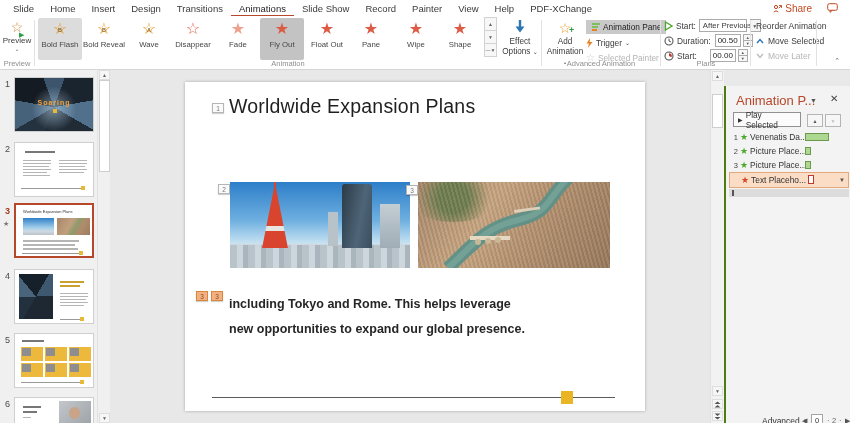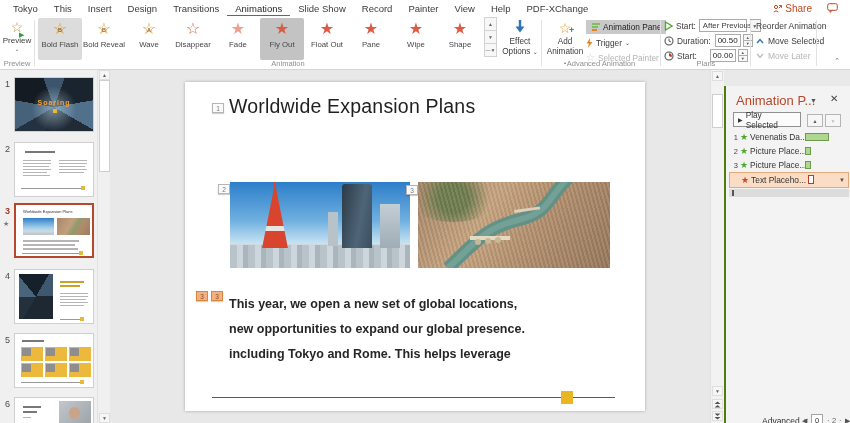--- a/index.html
+++ b/index.html
@@ -125,22 +125,22 @@
   .tl-box{position:absolute;left:85px;top:0;width:12px;height:12px;border:1px solid #a5a5a5;background:#fff;text-align:center;font-size:7.5px;line-height:11px;color:#333}
   .tl-t{position:absolute;top:2px;font-size:7.5px;color:#666}
   svg{display:block}
 </style>
 </head>
 <body>
 
 <div class="app">
 
   <div class="tabbar">
-    <div class="tab">Tokyo</div>
-    <div class="tab">This</div>
+    <div class="tab">Slide</div>
+    <div class="tab">Home</div>
     <div class="tab">Insert</div>
     <div class="tab">Design</div>
     <div class="tab">Transitions</div>
     <div class="tab active">Animations</div>
     <div class="tab">Slide Show</div>
     <div class="tab">Record</div>
     <div class="tab">Painter</div>
     <div class="tab">View</div>
     <div class="tab">Help</div>
     <div class="tab">PDF-XChange</div>
@@ -449,23 +449,22 @@
             <rect x="96" y="28" width="26" height="3" fill="#ded0b8" transform="rotate(-8 96 28)"></rect>
             <circle cx="60" cy="60" r="3" fill="#c9b795"></circle>
               <circle cx="70" cy="59" r="3" fill="#c9b795"></circle>
               <circle cx="80" cy="58" r="3" fill="#c9b795"></circle>
           </svg>
         </div>
 
         <div class="nbadge hl" style="left:11px;top:209px">3</div>
         <div class="nbadge hl" style="left:26px;top:209px">3</div>
         <div class="body-text">
-          <div>This year, we open a new set of global locations,</div>
+          <div>including Tokyo and Rome. This helps leverage</div>
           <div>new opportunities to expand our global presence.</div>
-          <div>including Tokyo and Rome. This helps leverage</div>
         </div>
 
         <div class="rule"></div>
         <div class="ymark"></div>
       </div>
     </div>
 
     <div class="vsb">
       <div class="sb-a" style="top:1px">▲</div>
       <div class="sb-t" style="top:24px;height:34px"></div>

